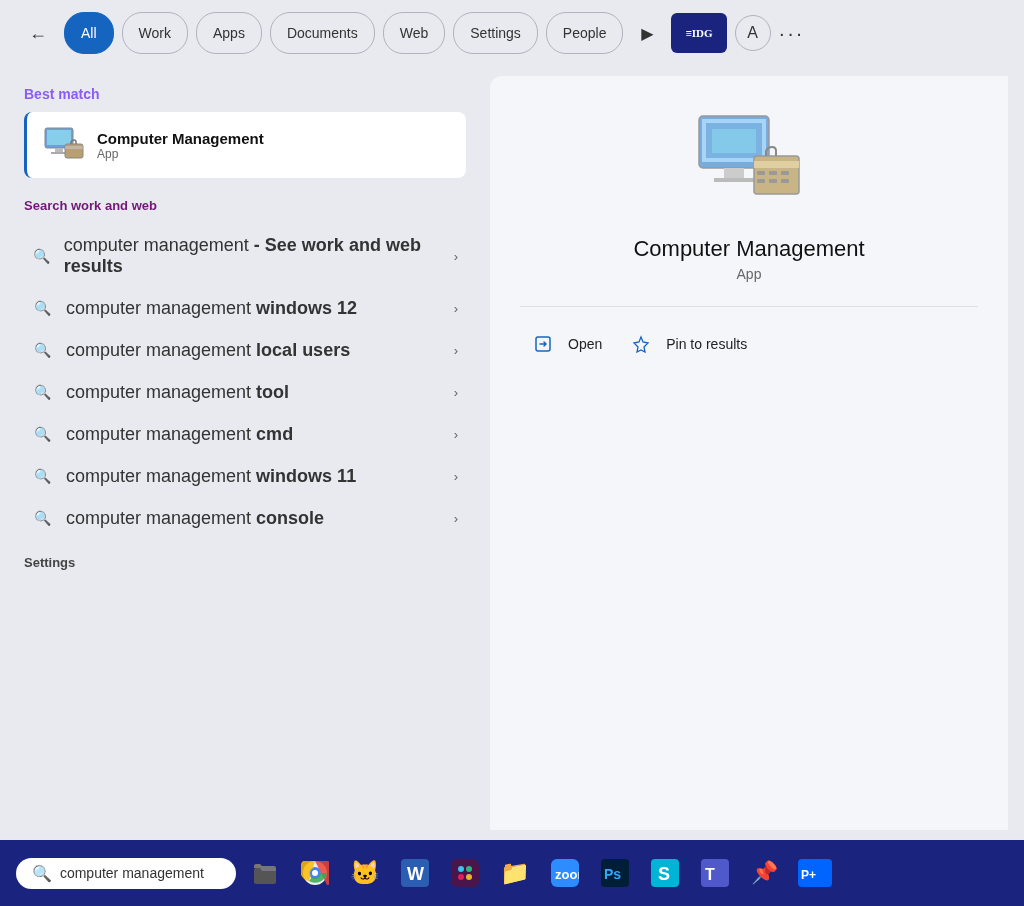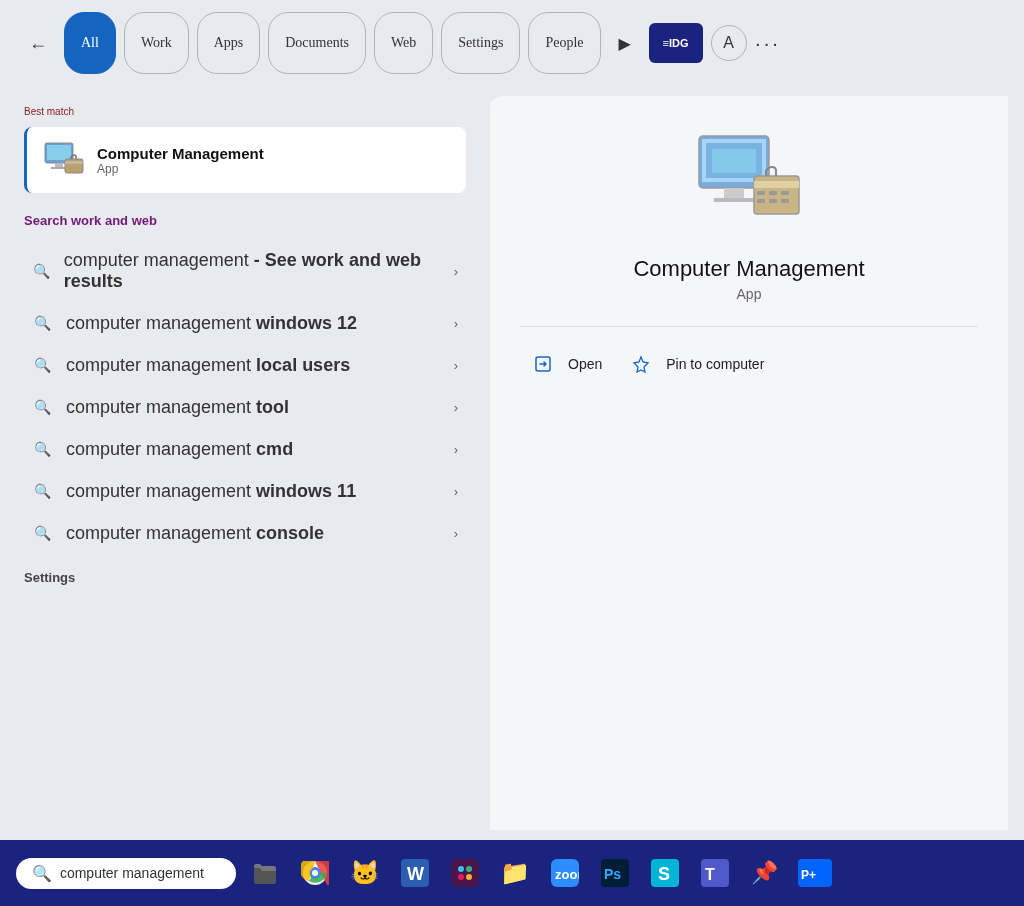--- a/index.html
+++ b/index.html
@@ -42,28 +42,28 @@
       background: transparent;
       cursor: pointer;
       display: flex;
       align-items: center;
       justify-content: center;
       font-size: 18px;
       color: #333;
     }
 
     .filter-pill {
-      padding: 22px 16px;
+      padding: 12px 16px;
       border-radius: 20px;
       border: 1.5px solid #b0b3be;
       background: transparent;
       cursor: pointer;
       font-size: 14px;
       color: #333;
-      font-family: Liberation Serif, serif;
+      font-family: Liberation Sans, sans-serif;
       text-align: right;
     }
     .filter-pill.active {
       background: #1565c0;
       color: white;
       border-color: #1565c0;
     }
 
     .play-btn {
       width: 32px;
@@ -78,21 +78,21 @@
 
     .idg-btn {
       background: #1a237e;
       color: white;
       border: none;
       padding: 14px 14px;
       border-radius: 6px;
       cursor: pointer;
       font-size: 13px;
       font-weight: bold;
-      font-family: Liberation Sans, sans-serif;
+      font-family: Liberation Serif, serif;
       display: flex;
       align-items: center;
       gap: 4px;
     }
 
     .avatar-btn {
       width: 36px;
       height: 36px;
       border-radius: 50%;
       border: 1.5px solid #b0b3be;
@@ -123,23 +123,23 @@
     }
 
     
     .left-panel {
       width: 490px;
       padding: 20px 24px;
       overflow-y: auto;
     }
 
     .section-label {
-      font-size: 10px;
-      font-weight: 400;
-      color: #7f1d1d;
+      font-size: 14px;
+      font-weight: 700;
+      color: #8b5cf6;
       margin-bottom: 10px;
     }
 
     
     .best-match-item {
       display: flex;
       align-items: center;
       background: white;
       border-radius: 8px;
       padding: 12px 16px;
@@ -499,21 +499,21 @@
 
 
 
 
         <div class="action-item">
           <div class="action-icon">
             <svg width="18" height="18" viewBox="0 0 18 18" fill="none">
               <path d="M9 2 L11 7 L16 8 L12 12 L13 17 L9 15 L5 17 L6 12 L2 8 L7 7 Z" stroke="#1565c0" stroke-width="1.3" fill="none"></path>
             </svg>
           </div>
-          <span>Pin to computer</span>
+          <span>Pin to results</span>
         </div>
 
       </div>
     </div>
   </div>
 </div>
 
 <div class="taskbar">
   <div class="search-box">
     <span class="search-box-icon">🔍</span>

